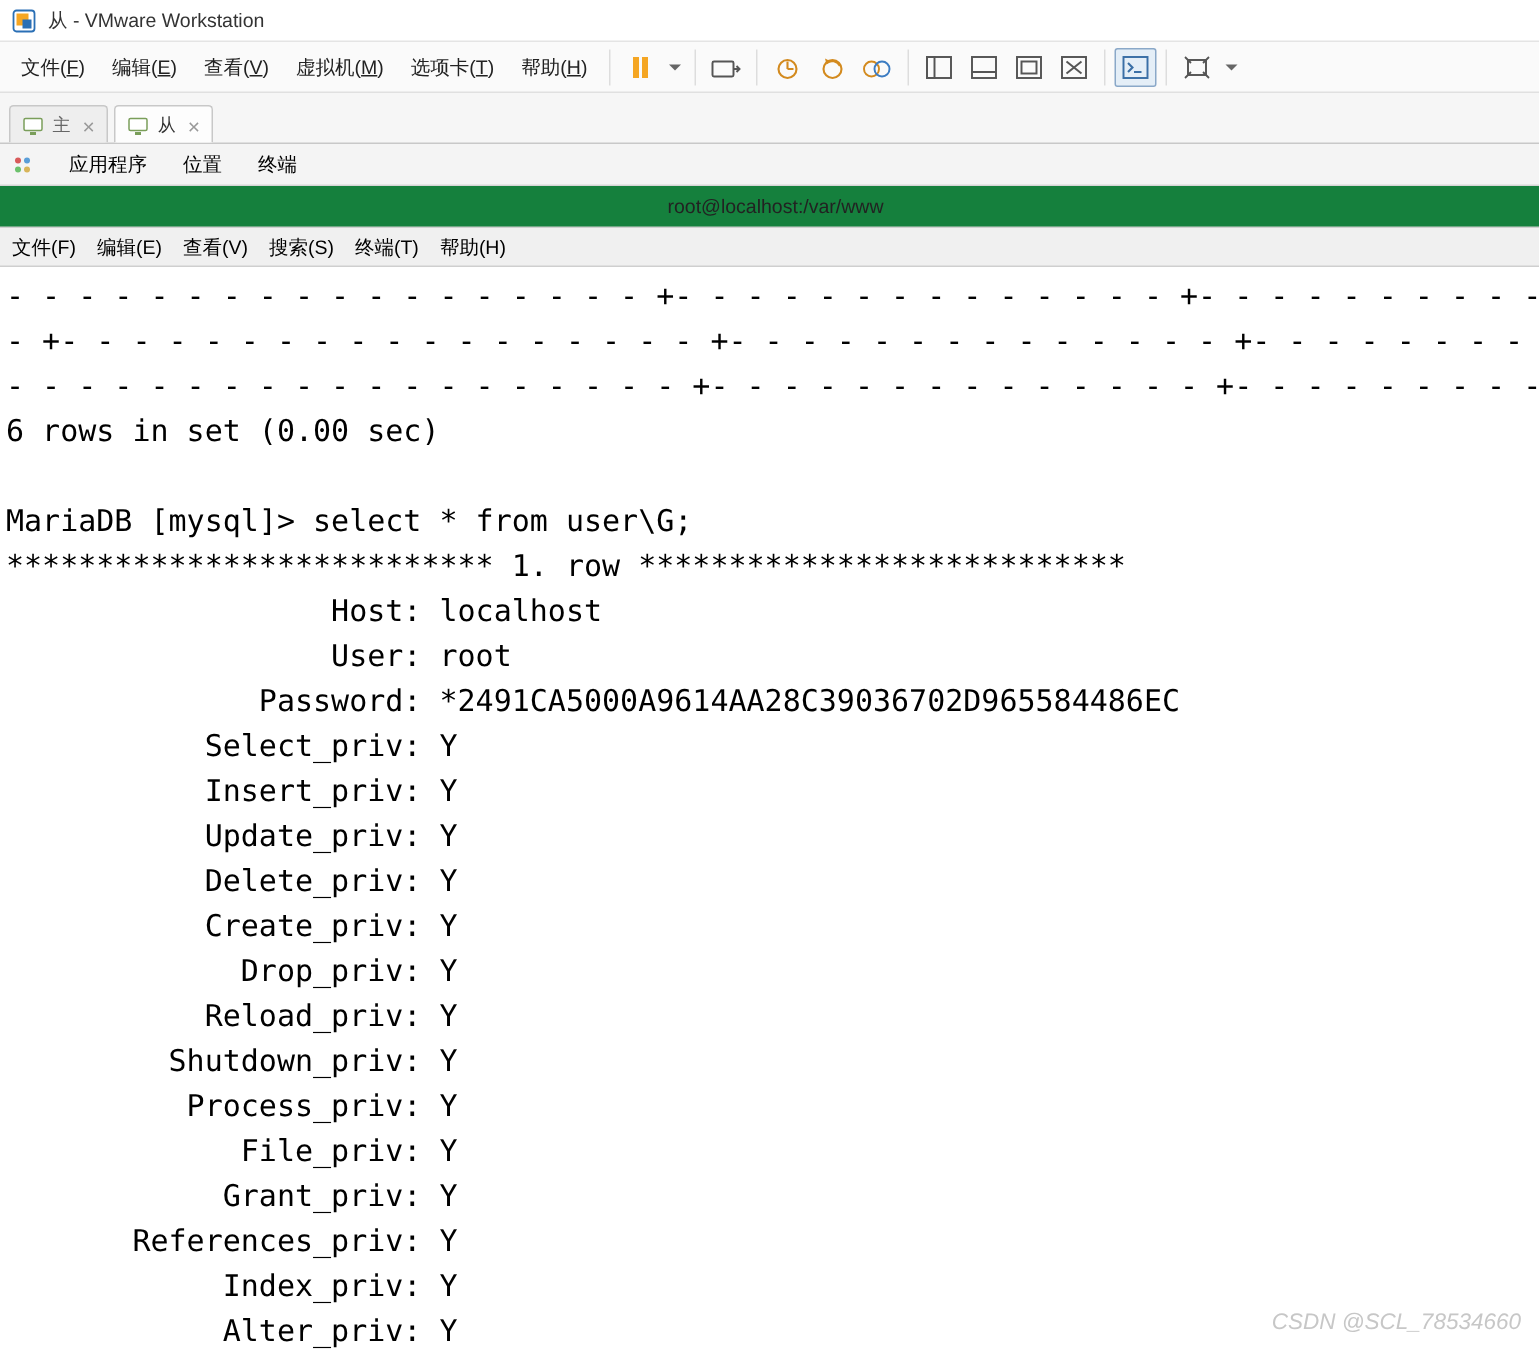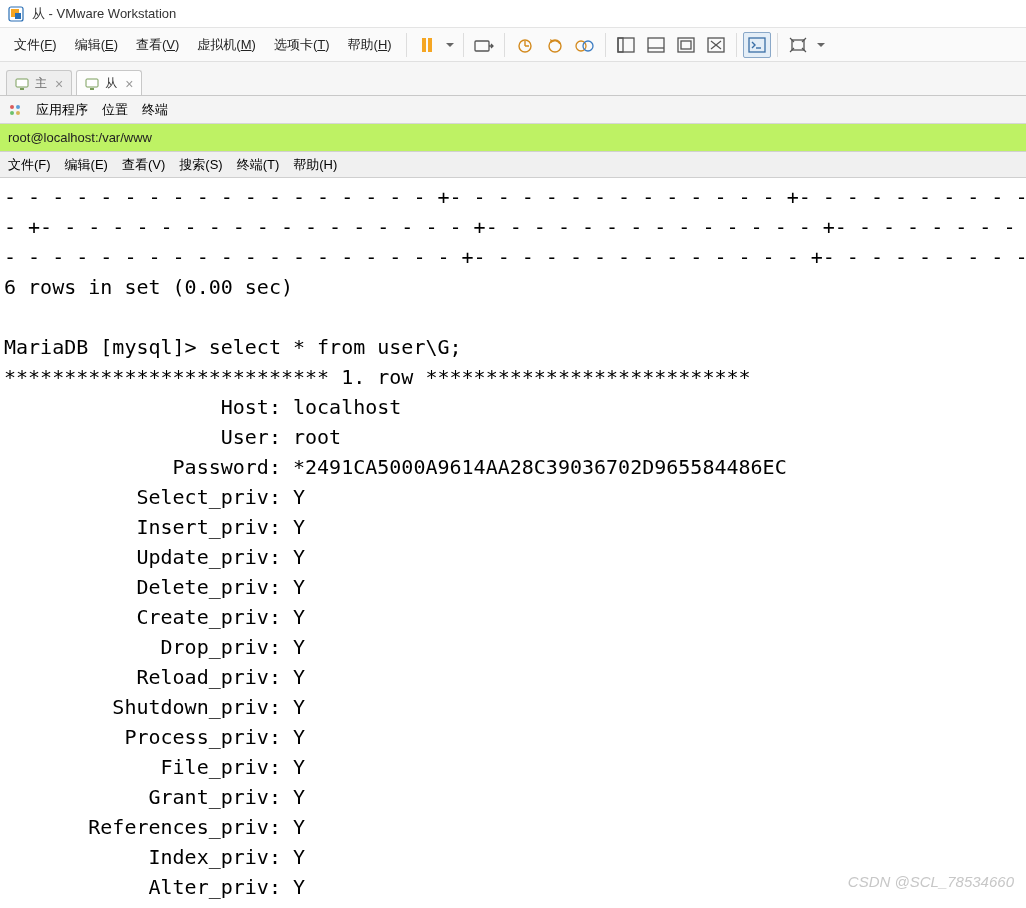--- a/index.html
+++ b/index.html
@@ -104,38 +104,38 @@
     color: #999;
     line-height: 1;
     margin-left: 2px;
     font-family: sans-serif;
   }
 
   
   .guestbar {
     display: flex;
     align-items: center;
-    gap: 14px;
+    gap: 24px;
     padding: 4px 8px;
     background: #f4f4f4;
     border-bottom: 1px solid #d6d6d6;
     height: 28px;
     font-size: 13px;
   }
   .guestbar .gico {
     width: 14px; height: 14px;
   }
 
   
   .pathbar {
     display: flex;
     align-items: center;
-    justify-content: flex-start;
+    justify-content: center;
     padding: 4px 0 4px 8px;
-    background: #bef264;
+    background: #15803d;
     border-bottom: 1px solid #d0d0d0;
     height: 28px;
     font-size: 13px;
     color: #222;
   }
 
   
   .tmenubar {
     display: flex;
     align-items: center;

